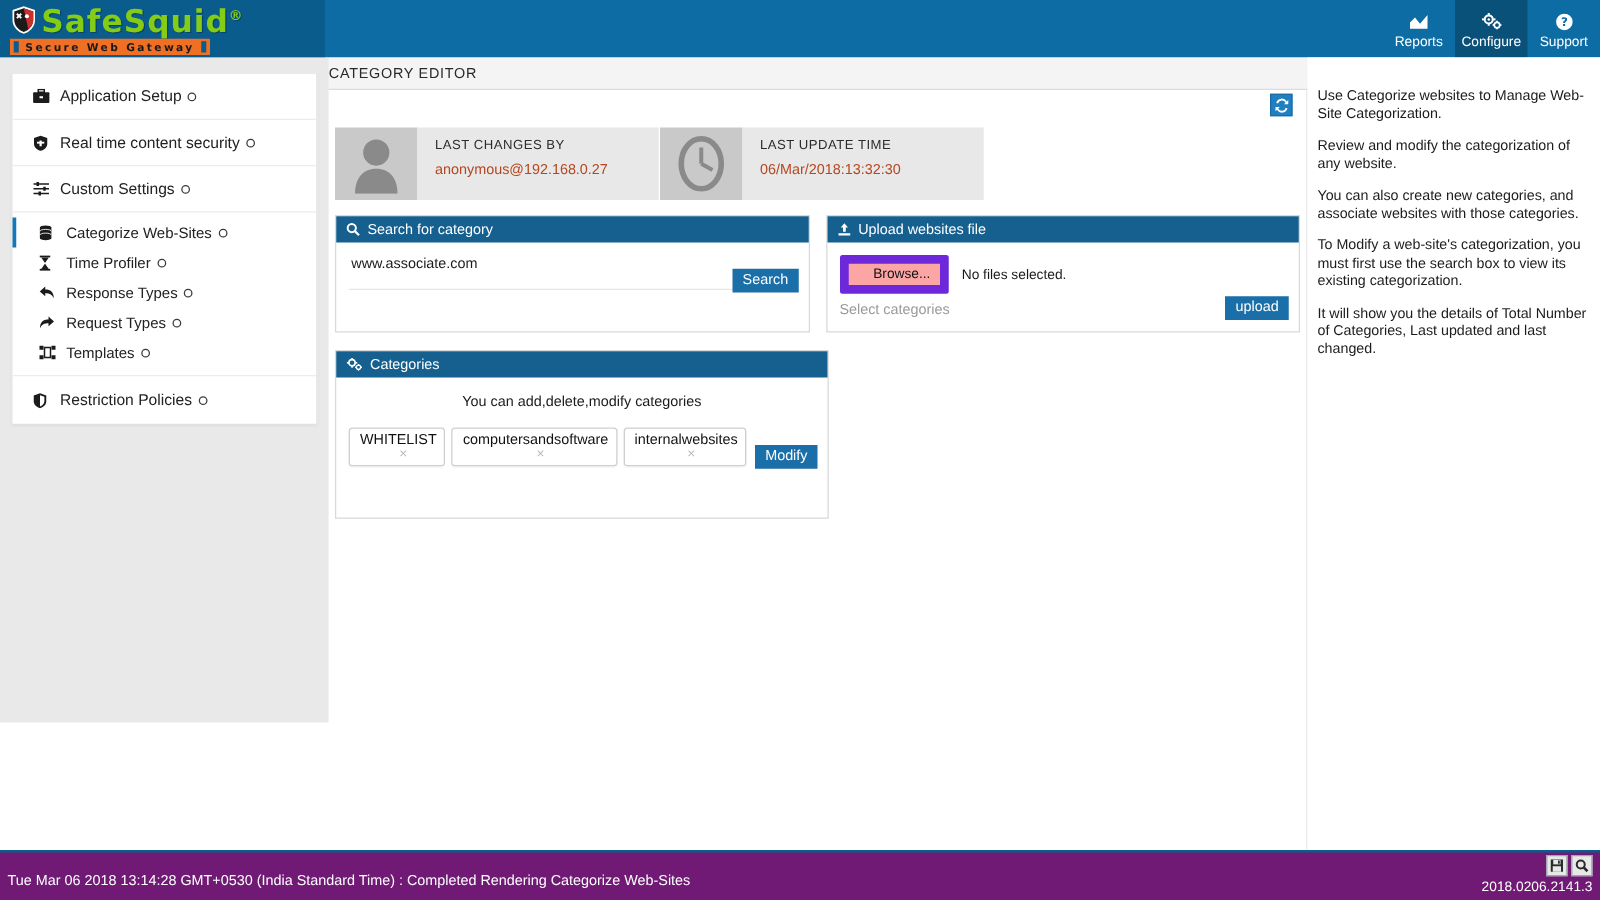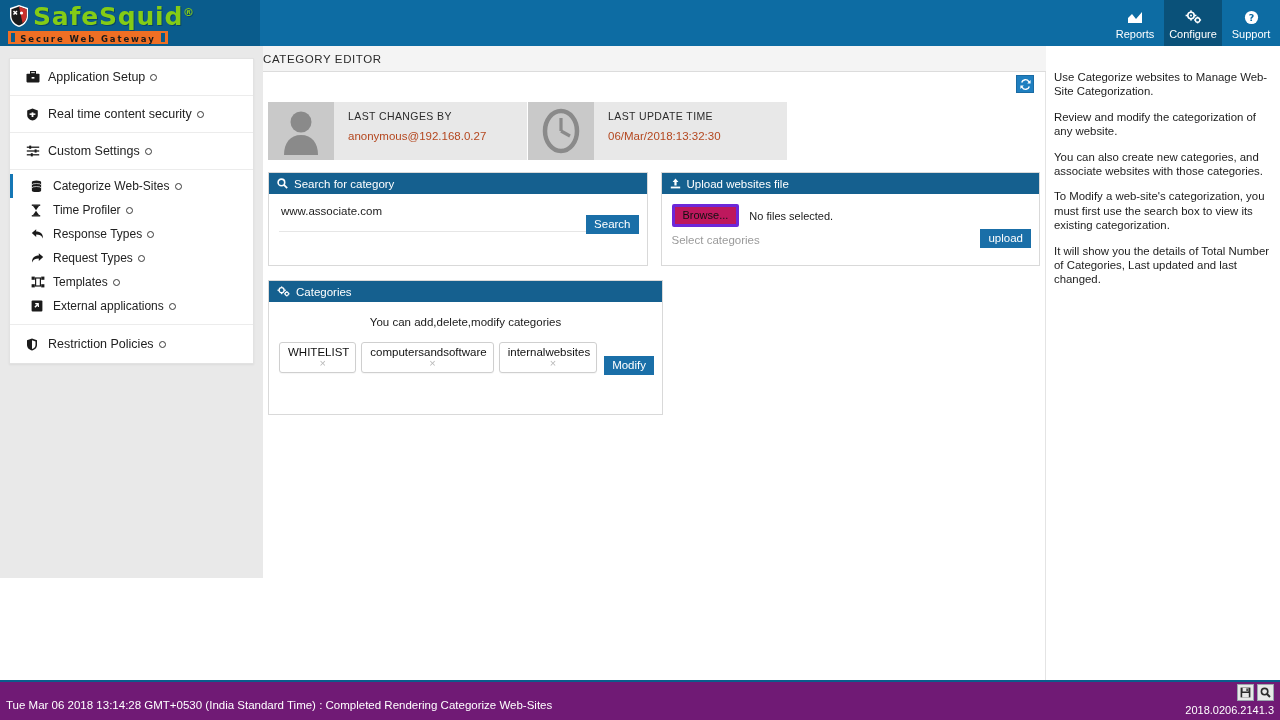--- a/index.html
+++ b/index.html
@@ -206,25 +206,25 @@
     background: #1a6fa8; color: #ffffff;
     font-size: 11.5px; border: none;
     padding: 3px 8px 4px 8px;
     cursor: pointer;
     font-family: "Liberation Sans", sans-serif;
   }
   .btn-right { position: absolute; right: 8px; bottom: 6px; }
 
   .filerow { display: flex; align-items: center; }
   .browse-btn {
-    background: #be185d;
-    border: 3px solid #6d28d9;
+    background: #fca5a5;
+    border: 7px solid #6d28d9;
     border-radius: 2px;
     font-size: 11px; color: #111;
-    padding: 2px 8px 3px 8px;
+    padding: 2px 8px 3px 20px;
     cursor: pointer;
     font-family: "Liberation Sans", sans-serif;
   }
   .filename { font-size: 11px; color: #1a1a1a; margin-left: 10px; }
   .placeholder-txt { font-size: 11.5px; color: #9a9a9a; margin-top: 7px; }
 
   .panel-cats { width: 395px; height: 135px; margin: 14px 5px 0 5px; }
   .cats-help {
     text-align: center; font-size: 11.5px; color: #1a1a1a;
     margin: 4px 0 14px 0;
@@ -472,30 +472,20 @@
               <rect x="10.2" y="0.6" width="3.2" height="3.2" fill="#1b1b1b"></rect>
               <rect x="0.6" y="8.2" width="3.2" height="3.2" fill="#1b1b1b"></rect>
               <rect x="10.2" y="8.2" width="3.2" height="3.2" fill="#1b1b1b"></rect>
               <rect x="4.6" y="2" width="4.8" height="8" fill="none" stroke="#1b1b1b" stroke-width="1.2"></rect>
             </svg>
           </span>
           <span class="side-label">Templates</span>
           <span class="infodot"></span>
         </div>
 
-        <div class="side-sub">
-          <span class="si">
-            <svg width="12" height="12" viewBox="0 0 12 12">
-              <rect x="0.6" y="0.6" width="10.8" height="10.8" rx="1" fill="#1b1b1b"></rect>
-              <path d="M7.8 3 L4.2 3 L4.2 4.3 L5.8 4.3 L3.4 6.8 L4.4 7.8 L6.8 5.4 L6.8 7 L8 7 Z" fill="#ffffff"></path>
-            </svg>
-          </span>
-          <span class="side-label">External applications</span>
-          <span class="infodot"></span>
-        </div>
 
       </div>
 
       <div class="side-last">
         <span class="si">
           <svg width="12" height="13" viewBox="0 0 12 13">
             <path d="M6 0.6 L11 2.3 L11 7 C11 10 8.4 11.9 6 12.5 C3.6 11.9 1 10 1 7 L1 2.3 Z" fill="#1b1b1b"></path>
             <path d="M6 2.2 L9.5 3.4 L9.5 7 C9.5 9.2 7.7 10.6 6 11.1 Z" fill="#ffffff"></path>
           </svg>
         </span>

